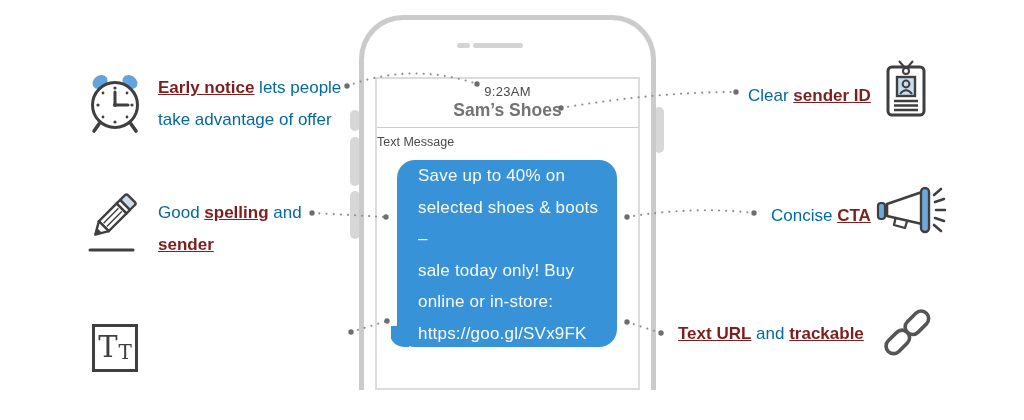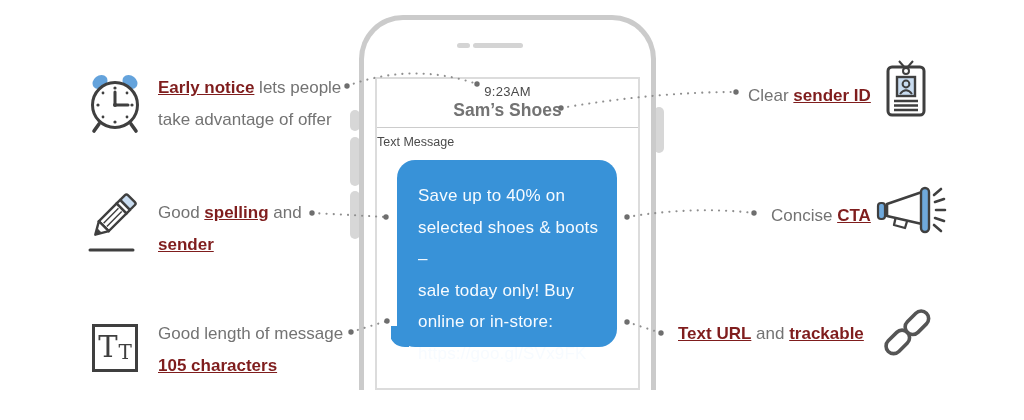--- a/index.html
+++ b/index.html
@@ -17,29 +17,29 @@
   .side-btn{background:#d7d7d7;border-radius:5px;z-index:1;}
   .pill{background:#d4d4d4;border-radius:3px;z-index:4;}
   .screen{left:375px;top:77px;width:265px;height:313px;box-sizing:border-box;
           border:2px solid #dcdcdc;background:#fff;z-index:3;}
   .scr-header{position:absolute;left:0;top:0;width:100%;height:48px;border-bottom:1px solid #cccccc;text-align:center;}
   .time{margin-top:5px;font-size:13px;color:#4a4a4a;letter-spacing:.3px;}
   .sender{margin-top:1px;font-size:17.5px;font-weight:700;color:#737373;}
   .thread-label{position:absolute;left:0;top:56px;width:100%;text-align:left;
                 font-size:12.5px;color:#4a4a4a;}
   .bubble{position:absolute;left:20px;top:81px;width:220px;height:187px;box-sizing:border-box;
-          background:#3892d8;border-radius:18px;padding:20px 10px 0 21px;z-index:1;}
+          background:#3892d8;border-radius:18px;padding:0 10px 0 21px;z-index:1;}
   .bubble::before{content:"";position:absolute;left:-7px;bottom:0;width:19px;height:21px;
                   background:#3892d8;border-bottom-left-radius:15px 13px;}
   .bubble::after{content:"";position:absolute;left:-17px;bottom:0;width:11px;height:21px;
                  background:#fff;border-bottom-right-radius:9px;}
   .msg-line{font-size:17px;line-height:31.5px;color:#f7fbff;letter-spacing:.2px;}
   
   .ann-text{font-size:17px;line-height:31.5px;white-space:nowrap;}
-  .g{color:#737373;text-align:center;}
+  .g{color:#0369a1;text-align:center;}
   .b{color:#7f1d1d;font-weight:700;text-decoration:underline;}
   .tt-box{left:92px;top:324px;width:46px;height:48px;box-sizing:border-box;border:3px solid #3f3f3f;
           display:flex;align-items:flex-end;justify-content:center;padding-bottom:7px;
           font-family:"DejaVu Serif",serif;color:#3f3f3f;}
   .tt-big{font-size:29px;line-height:1;}
   .tt-small{font-size:20px;line-height:1;margin-left:1px;}
 </style>
 </head>
 <body>
 
@@ -124,24 +124,20 @@
   </svg>
   <div class="abs ann-text" style="left:158px;top:197px;">
     <div><span class="g">Good </span><span class="b">spelling</span><span class="g"> and</span></div>
     <div><span class="b">sender</span></div>
   </div>
 
   <div class="abs tt-box">
     <span class="tt-big">T</span>
       <span class="tt-small">T</span>
   </div>
-  <div class="abs ann-text" style="left:158px;top:318px;">
-    <div><span class="g">Good length of message</span></div>
-    <div><span class="b">105 characters</span></div>
-  </div>
 
   <div class="abs ann-text" style="left:748px;top:80px;">
     <span class="g">Clear </span><span class="b">sender ID</span>
   </div>
   <svg class="abs" style="left:884px;top:60px;" width="44" height="58" viewBox="0 0 44 58">
     <path d="M15,1 L22,9 M29,1 L22,9" stroke="#3f3f3f" stroke-width="2" fill="none"></path>
     <rect x="4" y="7" width="36" height="48" rx="4" fill="#fff" stroke="#3f3f3f" stroke-width="3"></rect>
     <circle cx="22" cy="11" r="3" fill="#fff" stroke="#3f3f3f" stroke-width="2"></circle>
     <rect x="13" y="17" width="18" height="19" fill="#c9dcf0" stroke="#3f3f3f" stroke-width="2.4"></rect>
     <circle cx="22" cy="24" r="3.4" fill="none" stroke="#3f3f3f" stroke-width="2"></circle>

